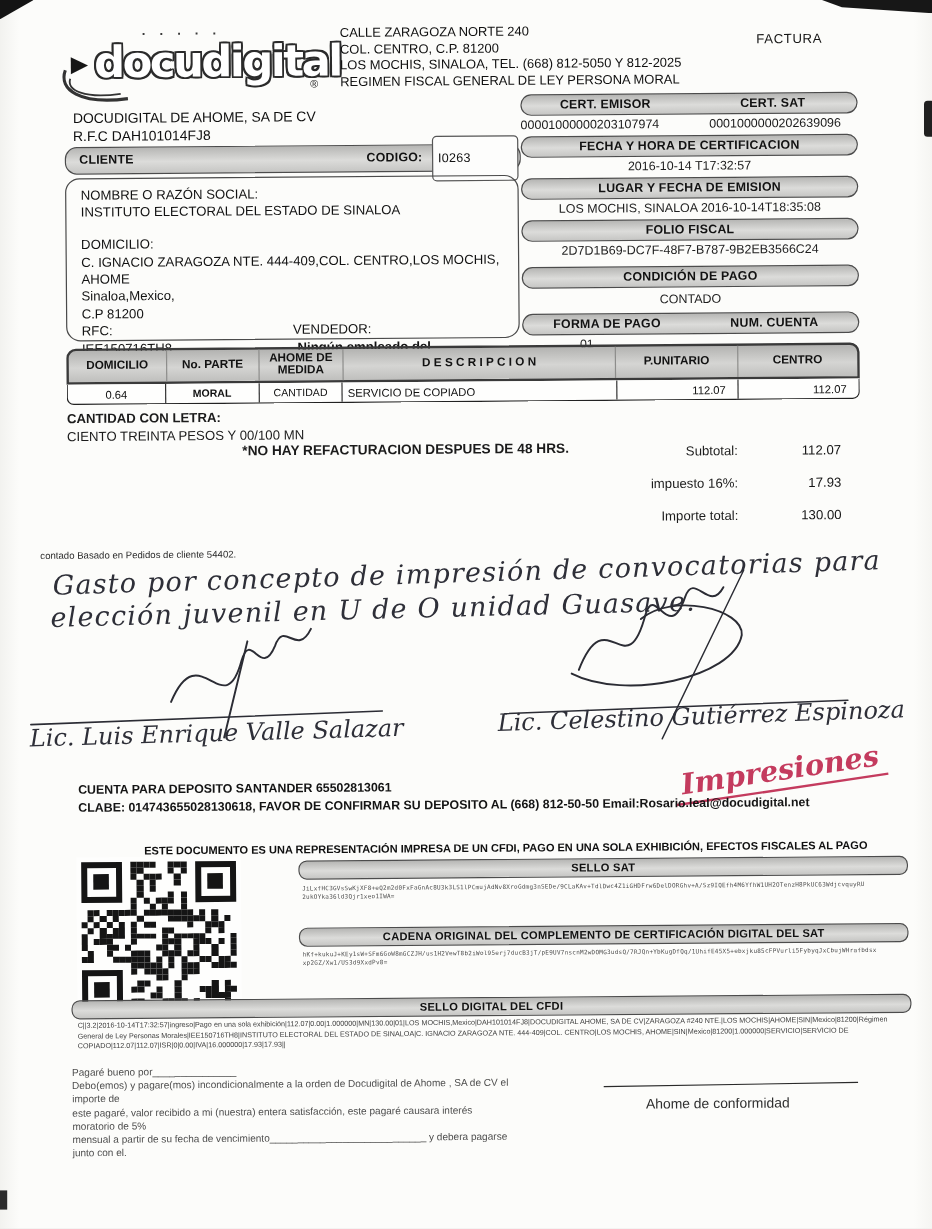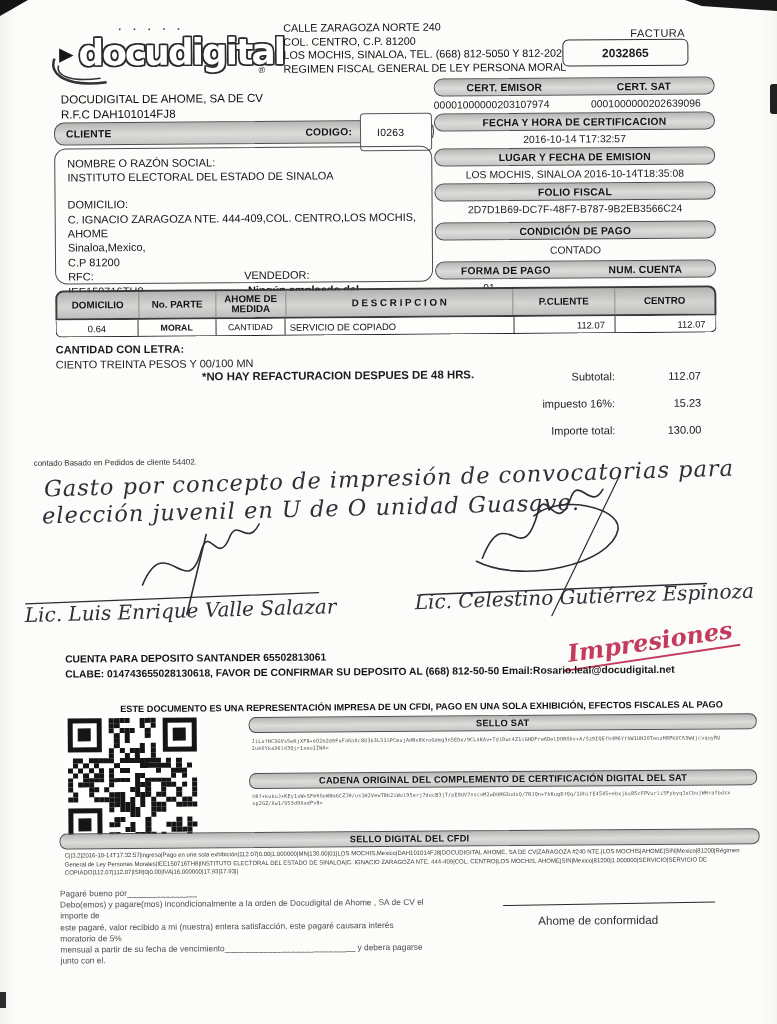--- a/index.html
+++ b/index.html
@@ -27,21 +27,21 @@
             display:flex;align-items:center;justify-content:center;font-size:12px;font-weight:600;background:#fcfcfa;}
   .emit{left:64px;top:89px;font-size:11.6px;line-height:15px;color:#0f0f0f;}
   
   .pill{background:linear-gradient(180deg,#b6b6b4,#dcdcda 55%,#c6c6c4);border:1px solid #4c4c4c;border-radius:9px;
         font-size:10.3px;font-weight:700;color:#121212;display:flex;align-items:center;justify-content:center;letter-spacing:.2px;}
   
   .cliente-bar{left:57px;top:120px;width:378px;height:21px;justify-content:flex-start;padding:0;border-radius:10px;}
   .cliente-bar .cl{padding-left:11px;flex:1;text-align:left;}
   .cliente-bar .cod{padding-right:8px;}
   .cod-box{width:72px;height:38px;margin-right:1px;background:#fdfdfc;border:1px solid #555;border-radius:4px;
-           display:flex;align-items:center;font-weight:400;font-size:10.5px;padding-left:16px;box-sizing:border-box;text-align:right;}
+           display:flex;align-items:center;font-weight:400;font-size:10.5px;padding-left:4px;box-sizing:border-box;text-align:right;}
   .cli-box{left:57px;top:146px;width:378px;height:136px;border:1.6px solid #4a4a4a;border-radius:12px;box-sizing:border-box;
            padding:7px 12px;font-size:11px;line-height:14.2px;color:#121212;}
   .cli-box .gap{height:13px;}
   .cli-cols{display:flex;margin-top:1px;}
   .cli-cols .c{width:50%;}
   .bold{font-weight:700;}
   
   .fiscal{left:437px;top:79px;width:281px;}
   .fiscal .pill{height:16px;margin-bottom:1px;}
   .fiscal .val{font-size:10.4px;color:#1d1d1d;text-align:center;padding:2px 0 3px;}
@@ -125,21 +125,20 @@
         <path d="M12 11 C9 21 24 28 54 24" fill="none" stroke="#333" stroke-width="1.5"></path>
       </svg>
     </div>
     <div class="abs addr">
       <div>CALLE ZARAGOZA NORTE 240</div>
       <div>COL. CENTRO, C.P. 81200</div>
       <div>LOS MOCHIS, SINALOA, TEL. (668) 812-5050 Y 812-2025</div>
       <div>REGIMEN FISCAL GENERAL DE LEY PERSONA MORAL</div>
     </div>
     <div class="abs fact-label">FACTURA</div>
-    <div class="abs fact-box">2032865</div>
 
     <div class="abs emit">
       <div>DOCUDIGITAL DE AHOME, SA DE CV</div>
       <div>R.F.C DAH101014FJ8</div>
     </div>
 
     <div class="abs pill cliente-bar">
       <span class="cl">CLIENTE</span>
       <span class="cod">CODIGO:</span>
       <span class="cod-box">I0263</span>
@@ -189,21 +188,21 @@
       </div>
       <div class="val forma-val">01</div>
     </div>
 
     <div class="abs tbl">
       <div class="thead">
         <div class="th c1">DOMICILIO</div>
         <div class="th c2">No. PARTE</div>
         <div class="th c3">AHOME DE MEDIDA</div>
         <div class="th c4">D E S C R I P C I O N</div>
-        <div class="th c5">P.CLIENTE</div>
+        <div class="th c5">P.UNITARIO</div>
         <div class="th c6">CENTRO</div>
       </div>
       <div class="trow">
         <div class="td c1 cen">0.64</div>
         <div class="td c2 cen bold" style="font-size:8.8px">MORAL</div>
         <div class="td c3 cen" style="font-size:8.8px">CANTIDAD</div>
         <div class="td c4 des">SERVICIO DE COPIADO</div>
         <div class="td c5 rgt">112.07</div>
         <div class="td c6 rgt">112.07</div>
       </div>
@@ -211,21 +210,21 @@
 
     <div class="abs letra1">CANTIDAD CON LETRA:</div>
     <div class="abs letra2">CIENTO TREINTA PESOS Y 00/100 MN</div>
     <div class="abs notice">*NO HAY REFACTURACION DESPUES DE 48 HRS.</div>
     <div class="abs" style="left:466px;top:372px;display:flex">
       <span class="tot-lab">Subtotal:</span>
       <span class="tot-val">112.07</span>
     </div>
     <div class="abs" style="left:466px;top:399px;display:flex">
       <span class="tot-lab">impuesto 16%:</span>
-      <span class="tot-val">15.23</span>
+      <span class="tot-val">17.93</span>
     </div>
     <div class="abs" style="left:466px;top:426px;display:flex">
       <span class="tot-lab">Importe total:</span>
       <span class="tot-val">130.00</span>
     </div>
     <div class="abs order-ref">contado Basado en Pedidos de cliente 54402.</div>
 
     <div class="abs hand hw1">Gasto por concepto de impresión de convocatorias para</div>
     <div class="abs hand hw2">elección juvenil en U de O unidad Guasave.</div>
 

